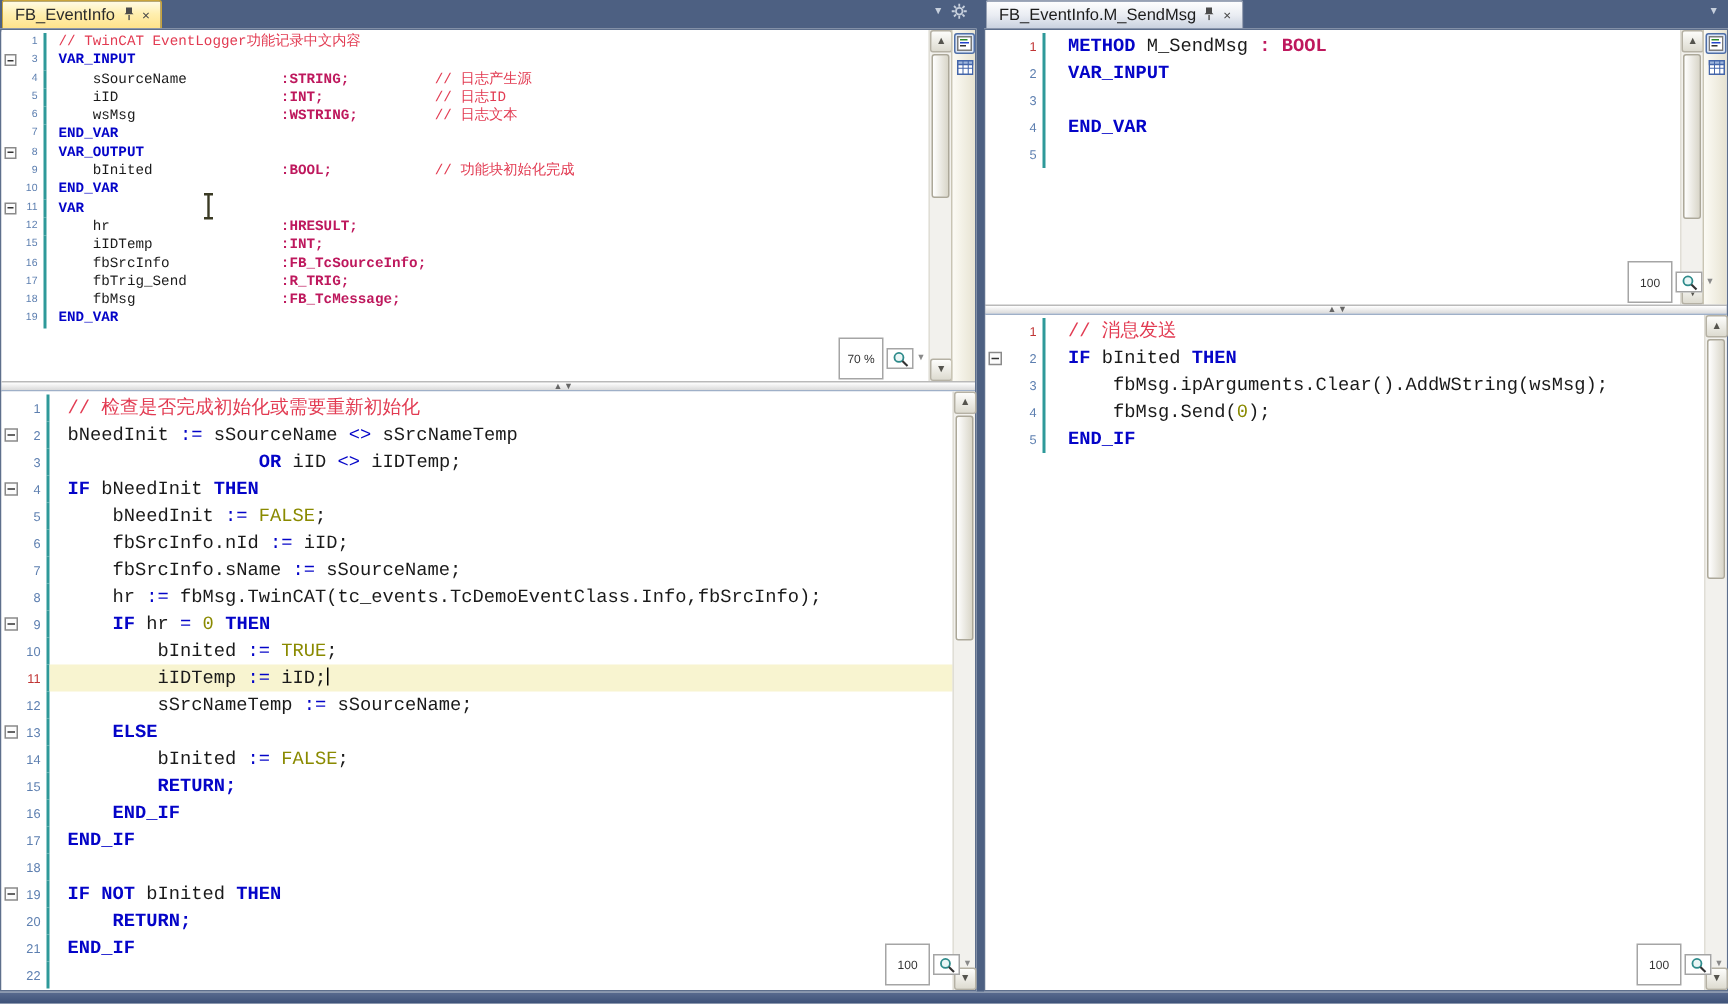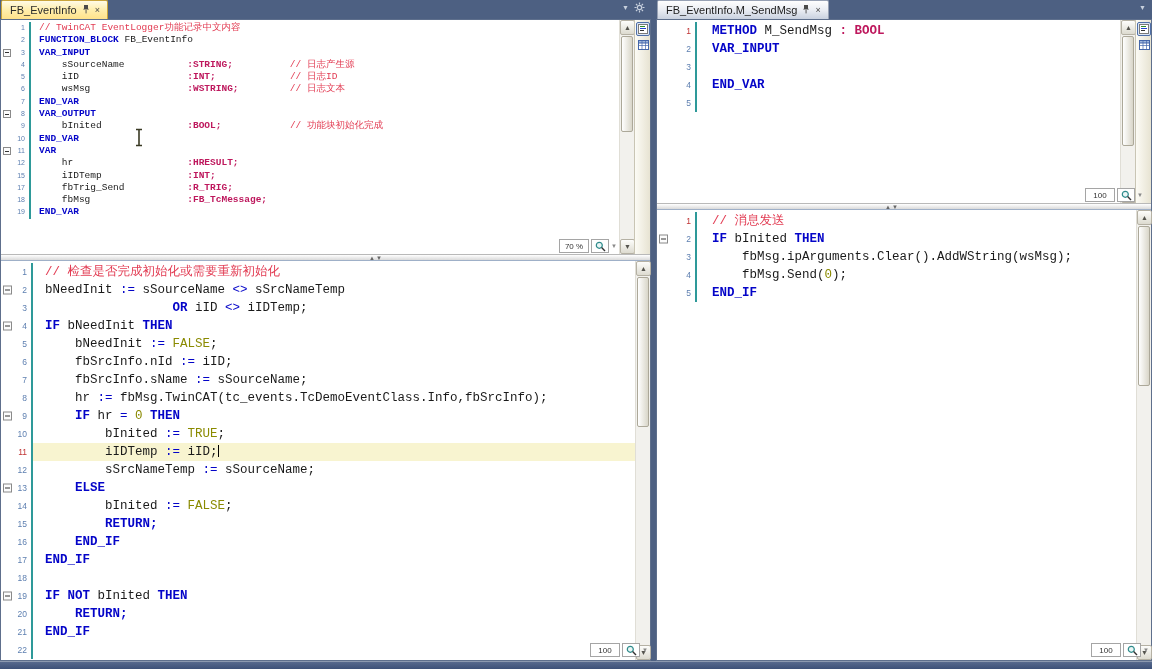--- a/index.html
+++ b/index.html
@@ -58,21 +58,21 @@
 
   
   .vstrip { position:absolute; right:0; width:16px; background:linear-gradient(90deg,#FCFBF5,#E7E3D2);
             border-left:1px solid #C9C5B4; }
   .viewbtn { width:14px; height:14px; margin:2px 0 0 1px; display:flex; align-items:center;
              justify-content:center; border:1px solid transparent; border-radius:2px; }
   .viewbtn.sel { border-color:#4F6FA8; background:#DCE6F5; }
 
   
   .zoomctl { position:absolute; display:flex; align-items:center; gap:2px; z-index:5; }
-  .zbox { border:1px solid #A5A5A5; background:#fff; height:14px; min-width:30px; padding:0 4px;
+  .zbox { border:1px solid #A5A5A5; background:#fff; height:28px; min-width:30px; padding:0 4px;
           font-size:8px; color:#333; display:flex; align-items:center; justify-content:center; }
   .zmag { border:1px solid #A5A5A5; background:#fff; height:14px; width:18px;
           display:flex; align-items:center; justify-content:center; }
   .zarrow { font-size:6px; color:#8a8a8a; }
 
   
   .split { position:absolute; left:0; right:0; height:7px;
            background:linear-gradient(#FFFFFF,#DADada); border-top:1px solid #B9B9B9;
            border-bottom:1px solid #9FB0C8; }
   .split .handle { position:absolute; top:0; font-size:6px; letter-spacing:1px; color:#666; line-height:7px; }
@@ -106,32 +106,32 @@
           </g>
         </svg>
     </span>
   </div>
 
   <div class="pane-body">
 
     <div class="ed ed-sm" style="top:1px; height:234px; --lh:12.3px; --fs:9.5px; --numfs:7px; --foldw:13px; --numw:15px; --codepad:8px; --padtop:1px;">
       <div class="rows">
           <div class="crow"><span class="fold"></span><span class="num">1</span><span class="gut"></span><span class="code"><span class="tk-com">// TwinCAT EventLogger功能记录中文内容</span></span></div>
-          <div class="crow"><span class="fold"></span><span class="num">2</span><span class="gut"></span><span class="code"><span class="tk-kw">FUNCTION_BLOCK</span><span class="tk-id"> FB_EventInfo</span></span></div>
           <div class="crow"><span class="fold"><span class="box"></span></span><span class="num">3</span><span class="gut"></span><span class="code"><span class="tk-kw">VAR_INPUT</span></span></div>
           <div class="crow"><span class="fold"></span><span class="num">4</span><span class="gut"></span><span class="code"><span class="tk-id">    sSourceName           </span><span class="tk-ty">:STRING;</span><span class="tk-id">          </span><span class="tk-com">// 日志产生源</span></span></div>
           <div class="crow"><span class="fold"></span><span class="num">5</span><span class="gut"></span><span class="code"><span class="tk-id">    iID                   </span><span class="tk-ty">:INT;</span><span class="tk-id">             </span><span class="tk-com">// 日志ID</span></span></div>
           <div class="crow"><span class="fold"></span><span class="num">6</span><span class="gut"></span><span class="code"><span class="tk-id">    wsMsg                 </span><span class="tk-ty">:WSTRING;</span><span class="tk-id">         </span><span class="tk-com">// 日志文本</span></span></div>
           <div class="crow"><span class="fold"></span><span class="num">7</span><span class="gut"></span><span class="code"><span class="tk-kw">END_VAR</span></span></div>
           <div class="crow"><span class="fold"><span class="box"></span></span><span class="num">8</span><span class="gut"></span><span class="code"><span class="tk-kw">VAR_OUTPUT</span></span></div>
           <div class="crow"><span class="fold"></span><span class="num">9</span><span class="gut"></span><span class="code"><span class="tk-id">    bInited               </span><span class="tk-ty">:BOOL;</span><span class="tk-id">            </span><span class="tk-com">// 功能块初始化完成</span></span></div>
           <div class="crow"><span class="fold"></span><span class="num">10</span><span class="gut"></span><span class="code"><span class="tk-kw">END_VAR</span></span></div>
           <div class="crow"><span class="fold"><span class="box"></span></span><span class="num">11</span><span class="gut"></span><span class="code"><span class="tk-kw">VAR</span></span></div>
           <div class="crow"><span class="fold"></span><span class="num">12</span><span class="gut"></span><span class="code"><span class="tk-id">    hr                    </span><span class="tk-ty">:HRESULT;</span></span></div>
           <div class="crow"><span class="fold"></span><span class="num">15</span><span class="gut"></span><span class="code"><span class="tk-id">    iIDTemp               </span><span class="tk-ty">:INT;</span></span></div>
+          <div class="crow"><span class="fold"></span><span class="num">16</span><span class="gut"></span><span class="code"><span class="tk-id">    fbSrcInfo             </span><span class="tk-ty">:FB_TcSourceInfo;</span></span></div>
           <div class="crow"><span class="fold"></span><span class="num">17</span><span class="gut"></span><span class="code"><span class="tk-id">    fbTrig_Send           </span><span class="tk-ty">:R_TRIG;</span></span></div>
           <div class="crow"><span class="fold"></span><span class="num">18</span><span class="gut"></span><span class="code"><span class="tk-id">    fbMsg                 </span><span class="tk-ty">:FB_TcMessage;</span></span></div>
           <div class="crow"><span class="fold"></span><span class="num">19</span><span class="gut"></span><span class="code"><span class="tk-kw">END_VAR</span></span></div>
         </div>
     </div>
     <div class="vsb" style="top:0; height:234px; right:16px;">
       <span class="sb-btn" style="top:0;">▲</span>
       <span class="sb-thumb" style="top:16px; height:96px;"></span>
       <span class="sb-btn" style="bottom:0; top:auto;">▼</span>
     </div>

